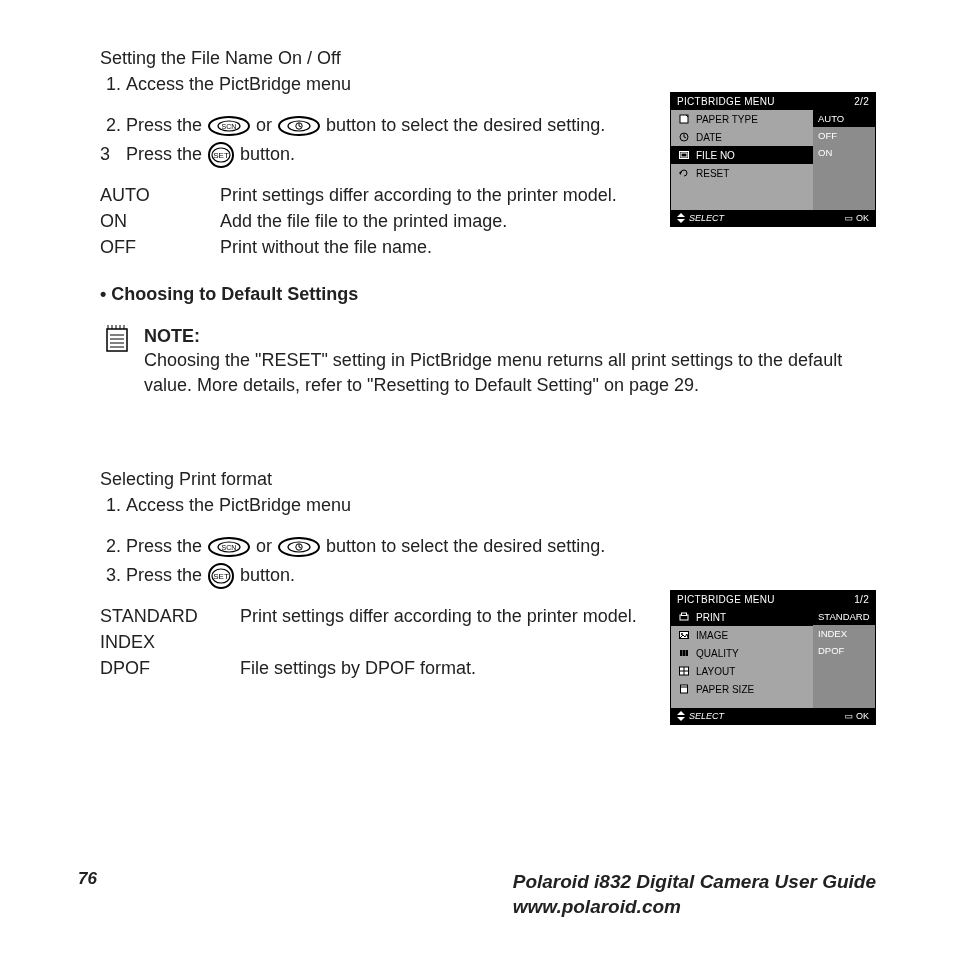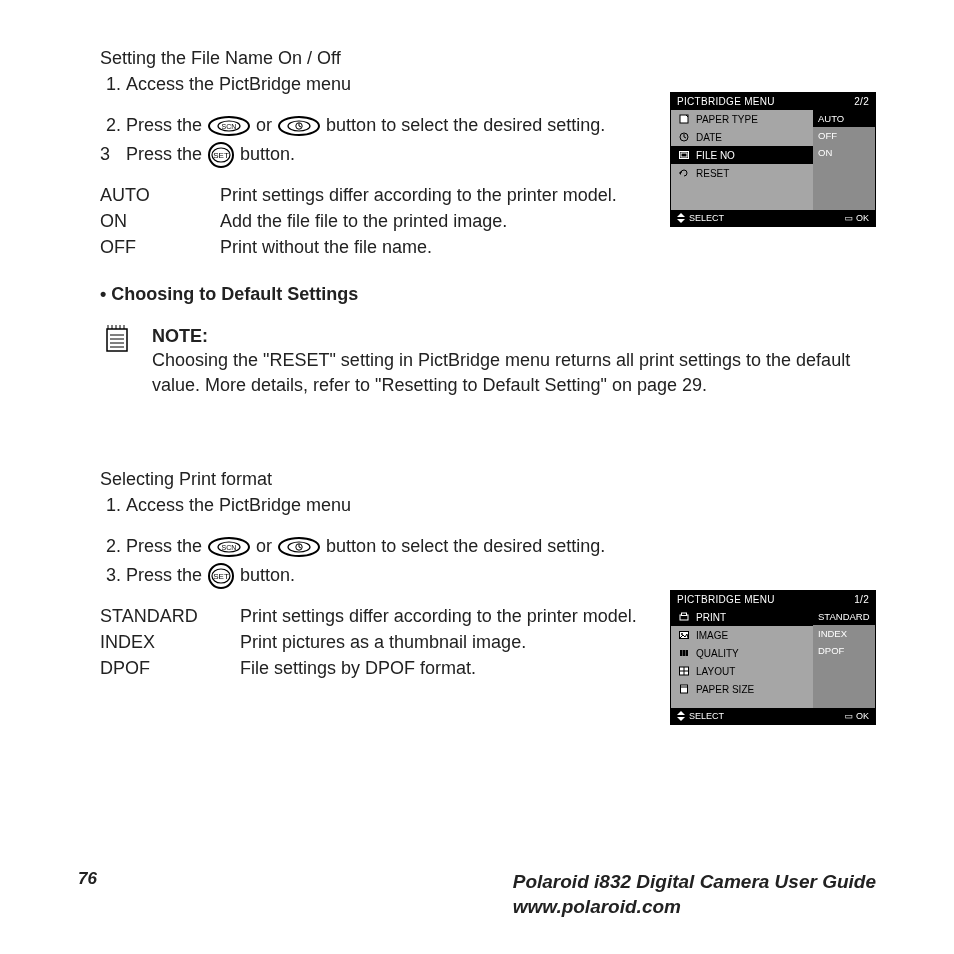--- a/index.html
+++ b/index.html
@@ -51,21 +51,21 @@
   .def-term.wider {
     flex: 0 0 140px;
   }
   .bullet-head {
     font-weight: bold;
     margin: 14px 0 18px 0;
   }
   .note-block {
     display: flex;
     align-items: flex-start;
-    gap: 22px;
+    gap: 14px;
     padding-left: 4px;
     margin-bottom: 70px;
   }
   .note-icon svg { display:block; }
   .note-text .note-label {
     font-weight: bold;
     display: block;
   }
   .note-body {
     margin-left: -0px;
@@ -155,21 +155,21 @@
     background: #000;
   }
   .lcd .footerbar {
     background: #000;
     color: #fff;
     padding: 3px 6px;
     display: flex;
     justify-content: space-between;
     font-size: 9px;
   }
-  .lcd .footerbar .fleft { display:flex; align-items:center; gap:4px; }
+  .lcd .footerbar .fleft { display:flex; align-items:center; gap:4px;font-style:italic; }
   .lcd .footerbar .fright { display:flex; align-items:center; gap:3px; }
   .arrow-updown {
     display: inline-block;
     width: 8px;
     height: 10px;
     position: relative;
   }
   .arrow-updown::before, .arrow-updown::after {
     content:'';
     position:absolute;
@@ -434,21 +434,20 @@
     </li>
   </ol>
 
   <div class="def-table" id="defs2">
       <div class="def-row">
         <div class="def-term wider">STANDARD</div>
         <div>Print settings differ according to the printer model.</div>
       </div>
       <div class="def-row">
         <div class="def-term wider">INDEX</div>
-        <div>Print pictures as a thumbnail image.</div>
       </div>
       <div class="def-row">
         <div class="def-term wider">DPOF</div>
         <div>File settings by DPOF format.</div>
       </div>
     </div>
 </div>
 
 <div class="footer">
   <span class="page-num">76</span>

